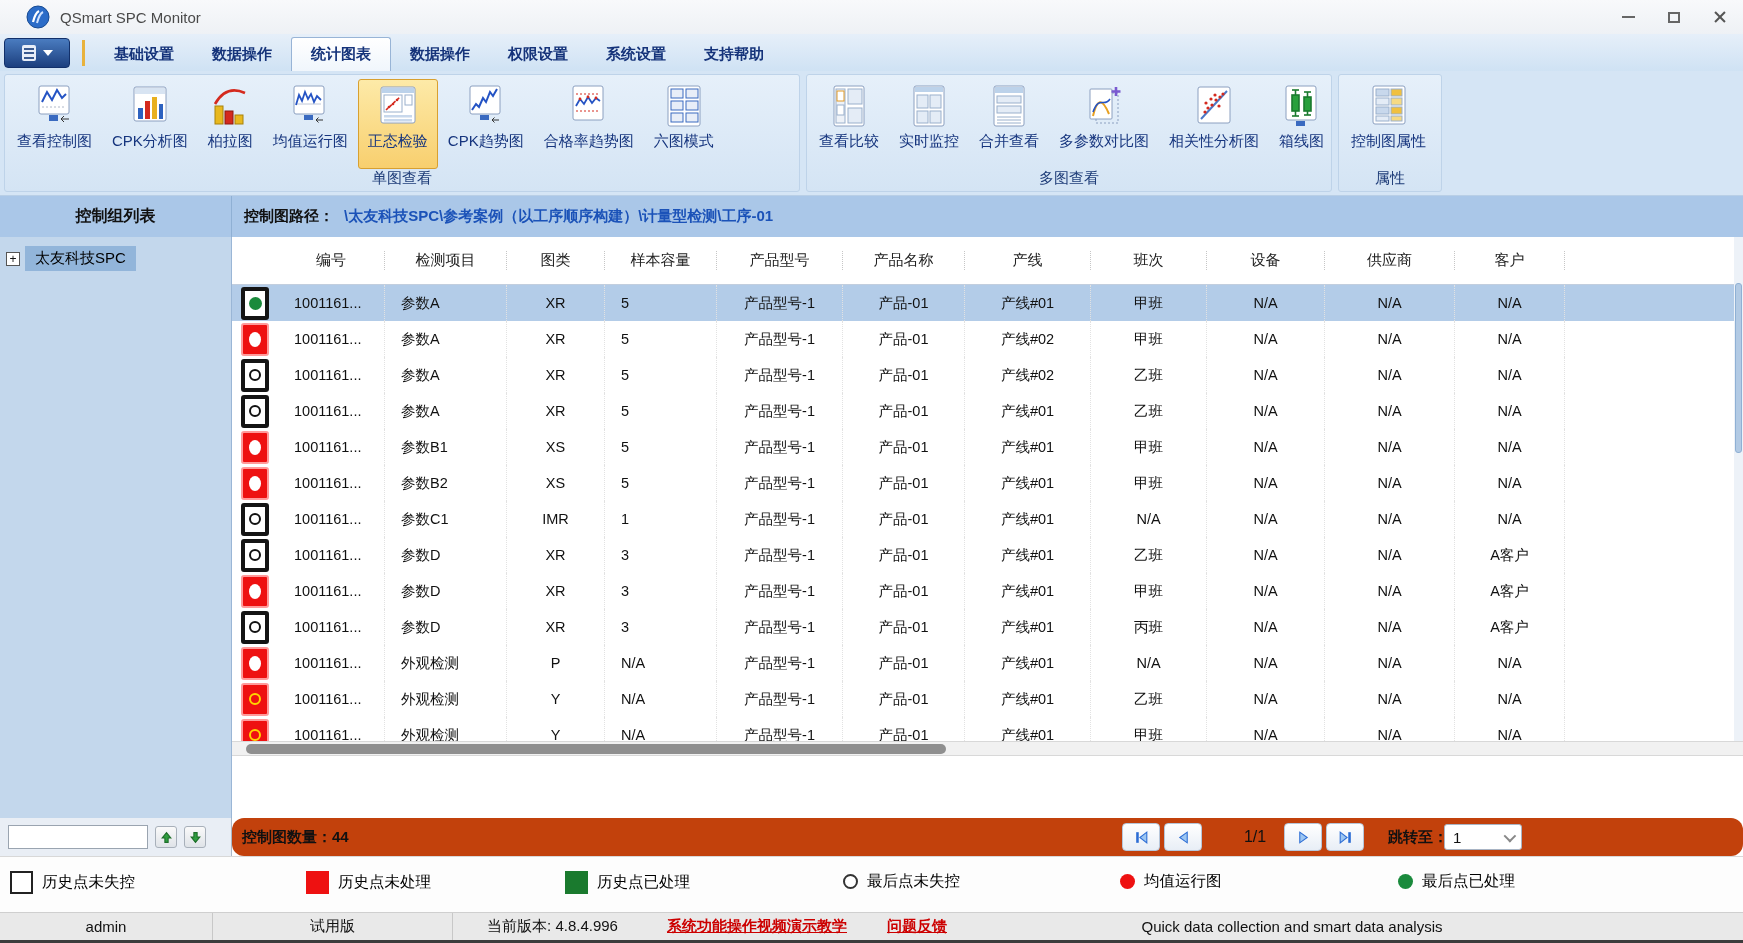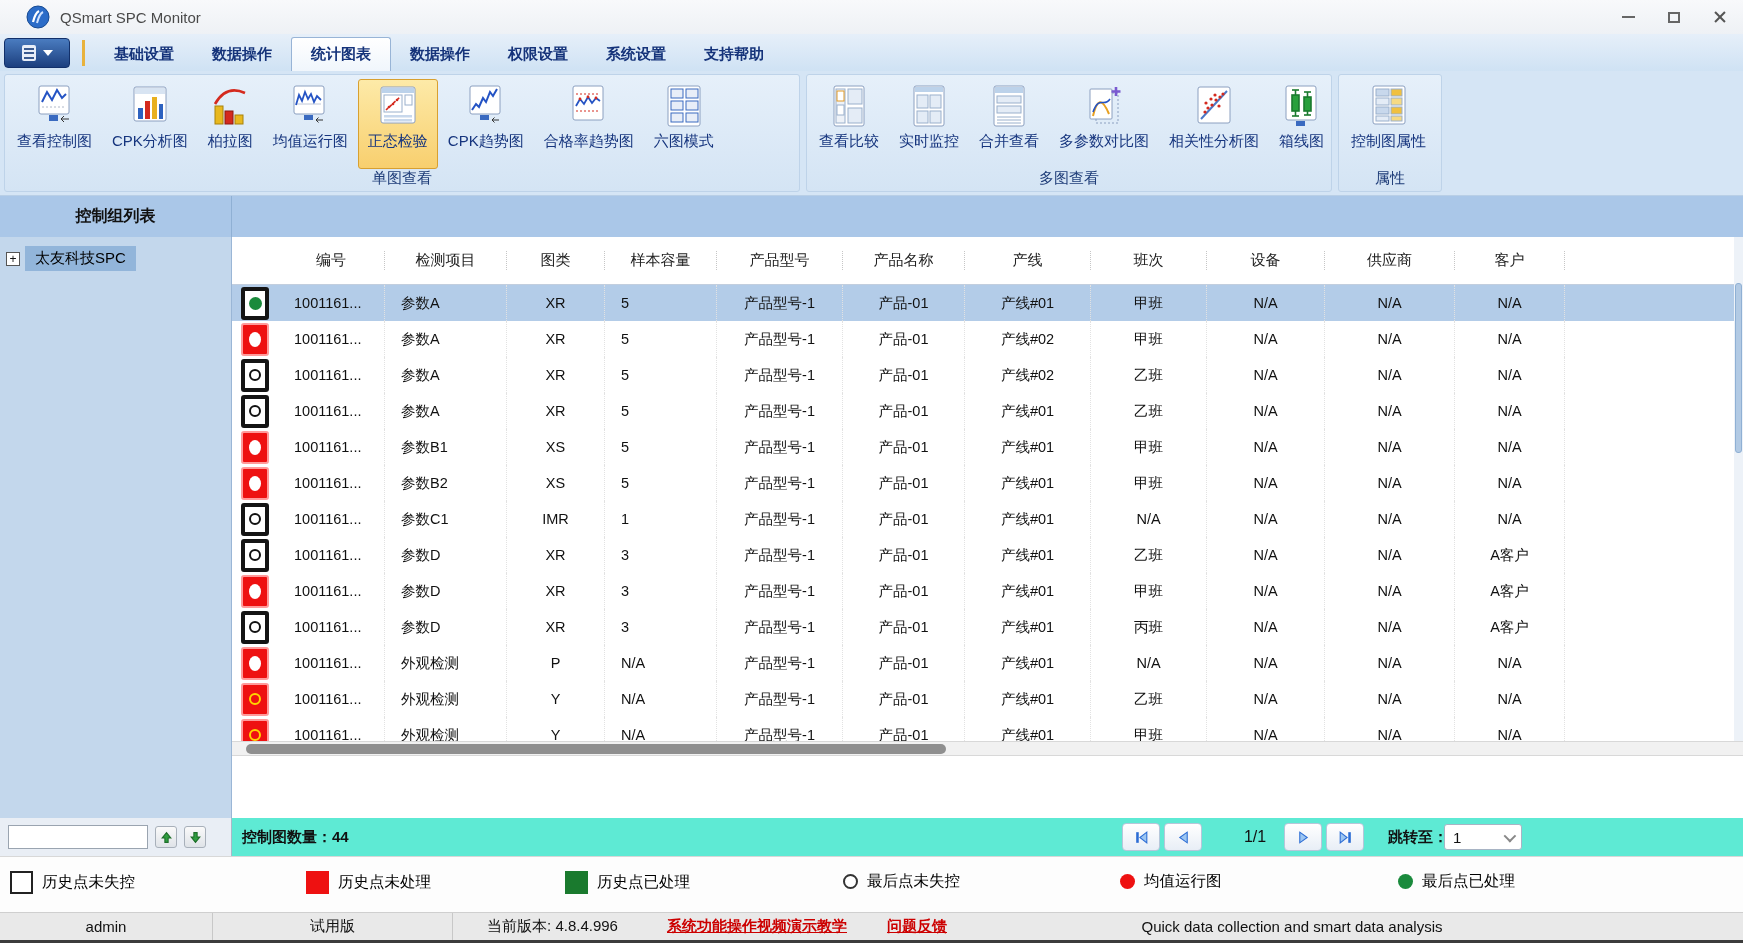--- a/index.html
+++ b/index.html
@@ -77,21 +77,21 @@
   .vscroll { position:absolute; right:0; top:0; width:9px; height:504px; background:#edf2f8; }
   .vthumb { position:absolute; left:1px; top:46px; width:7px; height:170px; background:#b2cae4; border:1px solid #8fb0d4; border-radius:3px; }
   .hscroll { position:absolute; left:0; top:504px; width:100%; height:15px; background:#f1f1f1; border-top:1px solid #d8d8d8; border-bottom:1px solid #d8d8d8; }
   .hthumb { position:absolute; left:14px; top:2px; width:700px; height:10px; background:#8f8f8f; border-radius:5px; }
 
   
   .bottombar { left:0; top:818px; width:1743px; height:38px; display:flex; }
   .sb-bottom { width:232px; background:#e9eef5; border-right:1px solid #aab8c8; display:flex; align-items:center; }
   .filter-input { width:140px; height:24px; margin-left:8px; border:1px solid #9aa4b0; background:#fff; font-size:14px; padding:0 4px; }
   .arrbtn { width:22px; height:22px; margin-left:7px; background:linear-gradient(#fafafa,#dfe3e8); border:1px solid #a8b0ba; border-radius:3px; display:flex; align-items:center; justify-content:center; }
-  .pager { flex:1; position:relative; background:#5eead4; }
+  .pager { flex:1; position:relative; background:#c2410c;border-radius:12px; }
   .count-label { position:absolute; left:10px; top:0; height:38px; display:flex; align-items:center; font-size:15px; font-weight:bold; color:#111; }
   .navbtn { position:absolute; top:5px; width:38px; height:28px; background:linear-gradient(#ffffff,#e8eef6); border:1px solid #b6c6da; border-radius:4px; display:flex; align-items:center; justify-content:center; }
   .page-ind { position:absolute; top:0; height:38px; display:flex; align-items:center; font-size:16px; color:#111; }
   .jump-label { position:absolute; top:0; height:38px; display:flex; align-items:center; font-size:15px; font-weight:bold; color:#111; }
   .jump-select { position:absolute; top:6px; width:78px; height:26px; background:#fff; border:1px solid #a8b4c4; border-radius:3px; display:flex; align-items:center; justify-content:space-between; padding:0 8px; font-size:15px; }
   .chev { width:9px; height:9px; border-right:2px solid #888; border-bottom:2px solid #888; transform:rotate(45deg) translateY(-2px); }
 
   
   .legend { left:0; top:856px; width:1743px; height:56px; background:#fdfdfd; border-top:1px solid #d8d8d8; }
   .leg-item { position:absolute; top:14px; display:flex; align-items:center; gap:9px; }
@@ -365,20 +365,24 @@
             </svg></div>
           <span class="rlabel">控制图属性</span>
         </div>
       </div>
       <div class="rgroup-label">属性</div>
     </div>
   </div>
 
 <div class="abs pathrow">
   <div class="sidebar-header">控制组列表</div>
+  <div class="pathbar">
+    <span class="path-label">控制图路径：</span>
+    <span class="path-value">\太友科技SPC\参考案例（以工序顺序构建）\计量型检测\工序-01</span>
+  </div>
 </div>
 
 <div class="abs main">
   <div class="sidebar">
     <div class="tree-item">
       <span class="expander">+</span>
       <span class="tree-label">太友科技SPC</span>
     </div>
   </div>
   <div class="tablewrap">

